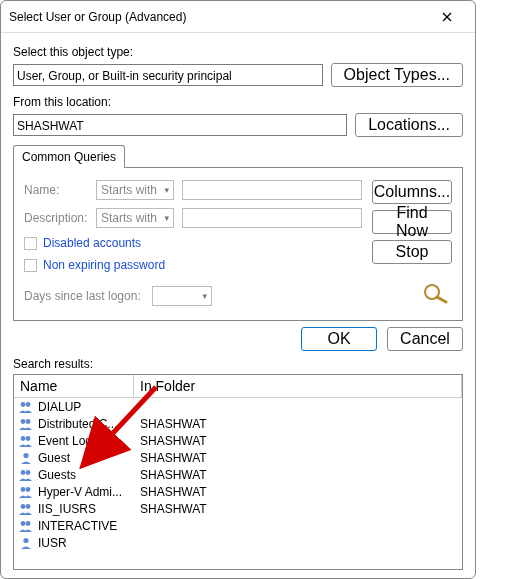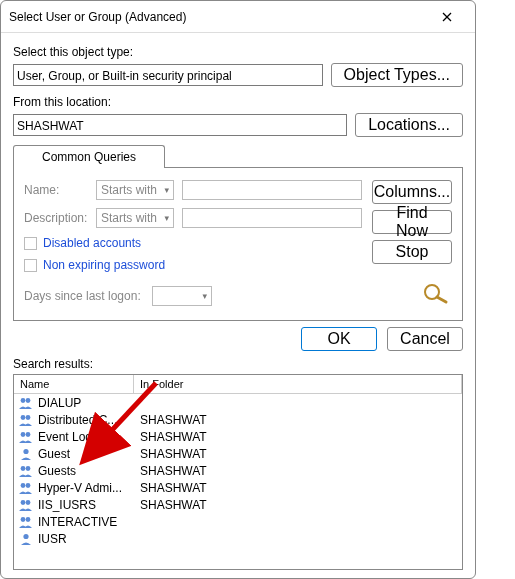--- a/index.html
+++ b/index.html
@@ -10,37 +10,37 @@
   .titlebar .close { width:40px; height:22px; display:flex; align-items:center; justify-content:center; border-radius:4px; cursor:default; font-size:12px; }
   .titlebar .close svg { width:10px; height:10px; }
   .body { padding:8px 12px 8px 12px; display:flex; flex-direction:column; flex:1; }
   .lbl { margin:4px 0 4px 0; }
   .row { display:flex; gap:8px; align-items:center; }
   .field { flex:1; border:1px solid #7a7a7a; background:#fff; height:22px; padding:2px 3px; line-height:18px; font-size:12px; }
   .btn { border:1px solid #888; background:#fff; height:24px; padding:0 12px; border-radius:3px; font-size:16px; display:inline-flex; align-items:center; justify-content:center; cursor:default; min-width:90px; }
   .btn.primary { border:1.5px solid #0078d4; }
   .tabs { margin-top:8px; position:relative; }
   .tabbar { display:flex; position:relative; z-index:2; }
-  .tab { border:1px solid #888; border-bottom:none; padding:4px 28px; background:#fff; border-top-left-radius:3px; border-top-right-radius:3px; }
+  .tab { border:1px solid #888; border-bottom:none; padding:4px 8px; background:#fff; border-top-left-radius:3px; border-top-right-radius:3px; }
   .tabbox { border:1px solid #888; background:#fff; margin-top:-1px; padding:12px 10px 14px 10px; display:flex; gap:10px; }
   .filters { flex:1; display:flex; flex-direction:column; gap:8px; color:#888; }
   .frow { display:flex; align-items:center; gap:8px; }
   .flabel { width:64px; }
   .combo { border:1px solid #bbb; width:78px; height:20px; background:#fff; display:flex; align-items:center; justify-content:space-between; padding:8px 4px; color:#888; }
   .txtbox { border:1px solid #bbb; background:#fff; height:20px; flex:1; }
   .chk { display:flex; align-items:center; gap:6px; color:#1d4ed8; }
   .chk .box { width:13px; height:13px; border:1px solid #bbb; }
   .sidebtns { width:80px; display:flex; flex-direction:column; gap:6px; align-items:stretch; }
   .sidebtns .btn { min-width:unset; width:80px; }
   .magnifier { margin-top:auto; align-self:flex-end; }
   .dlgbtns { display:flex; justify-content:flex-end; gap:10px; padding:6px 0 6px 0; }
   .searchlbl { margin:0 0 3px 0; }
   .results { flex:1; border:1px solid #888; background:#fff; overflow:auto; position:relative; }
   .rhead { display:flex; border-bottom:1px solid #ccc; position:sticky; top:0; background:#fff; }
-  .rhead .col { border-right:1px solid #ccc; padding:3px 6px; font-size:11px; }
+  .rhead .col { border-right:1px solid #ccc; padding:3px 6px; font-size:14px; }
   .rhead .col.name { width:120px; }
   .rhead .col.fold { flex:1; }
   .rrow { display:flex; align-items:center; height:17px; padding-left:4px; gap:4px; }
   .rrow.sel { background:#0a63c2; color:#fff; }
   .rrow .ricon { width:16px; height:14px; display:flex; align-items:center; justify-content:center; }
   .rrow .rname { width:98px; white-space:nowrap; overflow:hidden; text-overflow:ellipsis; }
   .rrow .rfolder { flex:1; }
   .chev { font-size:9px; color:#777; }
   .arrow-overlay { position:absolute; left:32px; top:-16px; pointer-events:none; z-index:5; }
   svg { display:block; }

